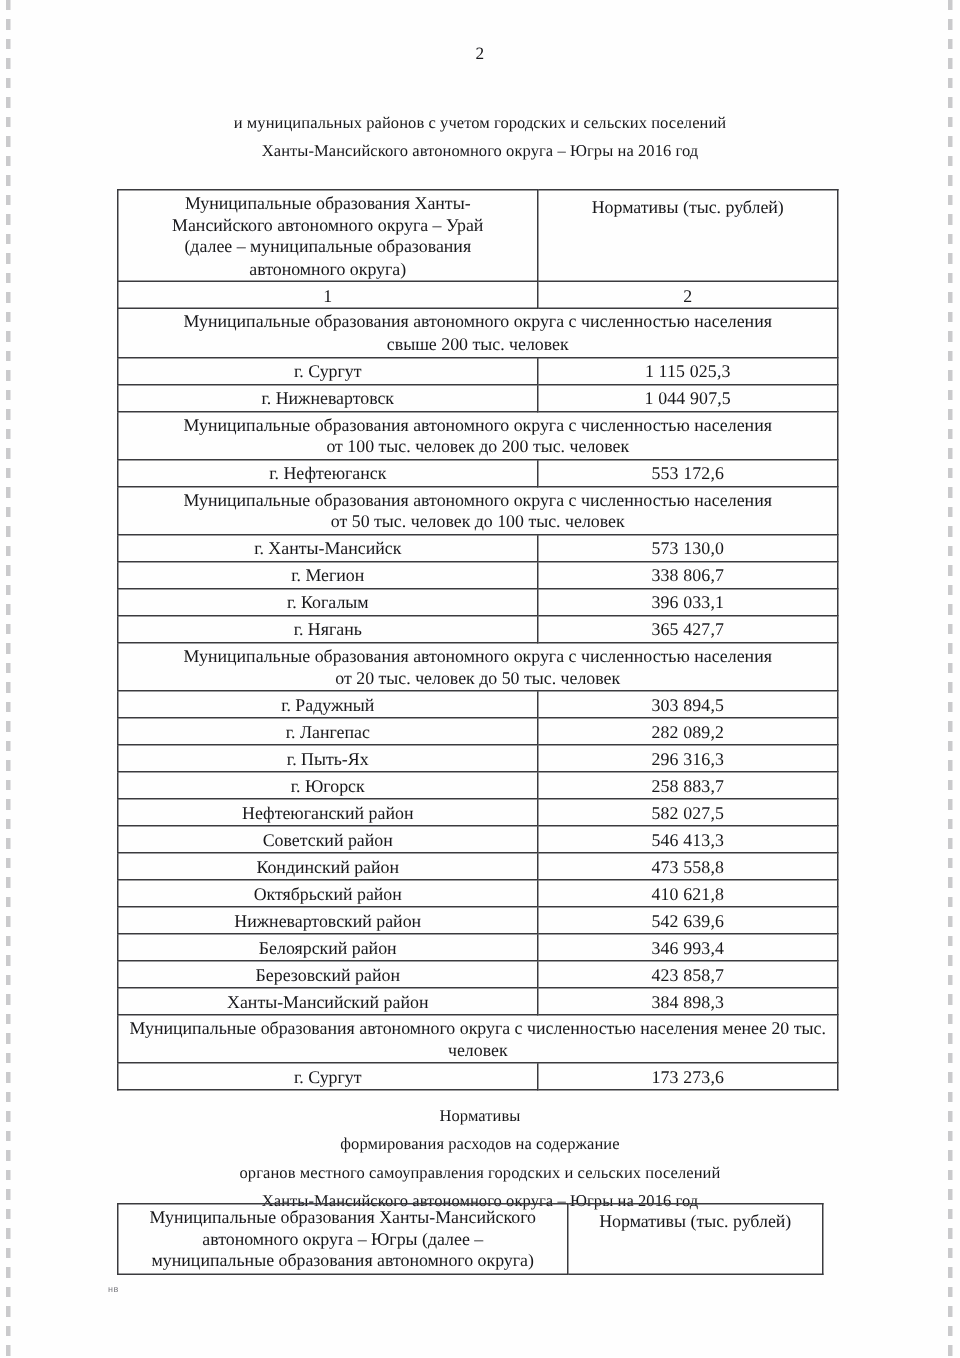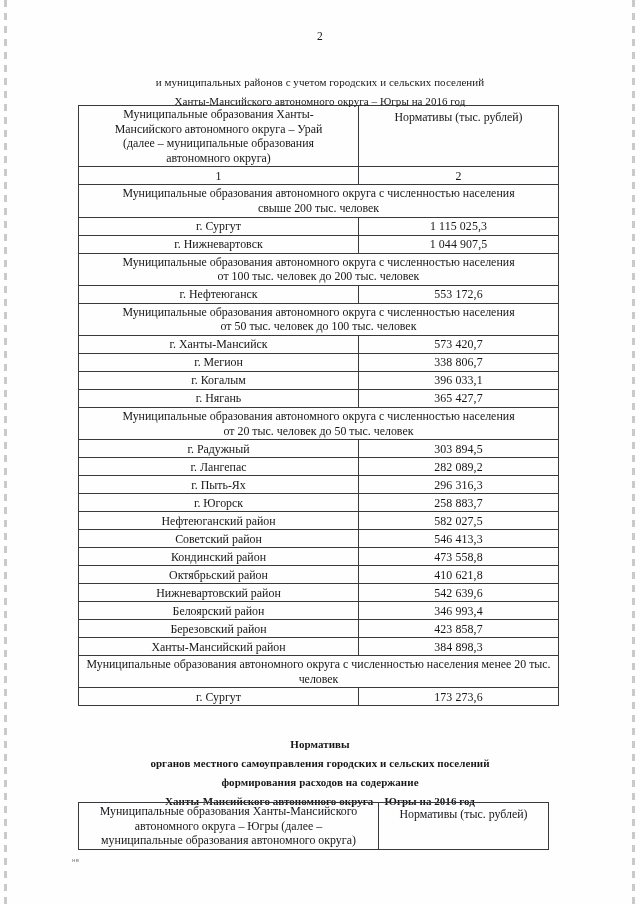--- a/index.html
+++ b/index.html
@@ -69,21 +69,21 @@
   }
   table.doc-table td {
     border: 1px solid #3a3a3e;
     padding: 1px 4px 1px 4px;
     vertical-align: middle;
   }
 
   #table-main {
     position: absolute;
     left: 78px;
-    top: 105px;
+    top: 126px;
     width: 480px;
   }
   #table-main col.c-name  { width: 280px; }
   #table-main col.c-value { width: 200px; }
 
   #table-second {
     position: absolute;
     left: 78px;
     top: 802px;
     width: 470px;
@@ -119,21 +119,20 @@
     text-align: center;
     height: 15px;
     letter-spacing: 0.1px;
   }
 
   .title-block-2 {
     position: absolute;
     top: 735px;
     left: 58px;
     right: 58px;
-    font-weight: bold;
   }
 
   .corner-mark {
     position: absolute;
     left: 72px;
     top: 857px;
     font-size: 6px;
     color: #7b7b80;
     font-family: "Liberation Sans", sans-serif;
     letter-spacing: 0.4px;
@@ -198,21 +197,21 @@
           <td class="value-cell">553 172,6</td>
         </tr>
         <tr>
           <td class="section-row" colspan="2">
             <div>Муниципальные образования автономного округа с численностью населения</div>
             <div>от 50 тыс. человек до 100 тыс. человек</div>
           </td>
         </tr>
         <tr>
           <td class="name-cell">г. Ханты-Мансийск</td>
-          <td class="value-cell">573 420,7</td>
+          <td class="value-cell">573 130,0</td>
         </tr>
         <tr>
           <td class="name-cell">г. Мегион</td>
           <td class="value-cell">338 806,7</td>
         </tr>
         <tr>
           <td class="name-cell">г. Когалым</td>
           <td class="value-cell">396 033,1</td>
         </tr>
         <tr>
@@ -281,22 +280,22 @@
         </tr>
         <tr>
           <td class="name-cell">г. Сургут</td>
           <td class="value-cell">173 273,6</td>
         </tr>
       </tbody>
   </table>
 
   <div class="title-block-2 doc-title">
     <div>Нормативы</div>
+    <div>формирования расходов на содержание</div>
     <div>органов местного самоуправления городских и сельских поселений</div>
-    <div>формирования расходов на содержание</div>
     <div>Ханты-Мансийского автономного округа – Югры на 2016 год</div>
   </div>
 
   <table class="doc-table" id="table-second">
     <colgroup>
       <col class="c-name">
       <col class="c-value">
     </colgroup>
     <tbody id="table-second-body">
         <tr>

